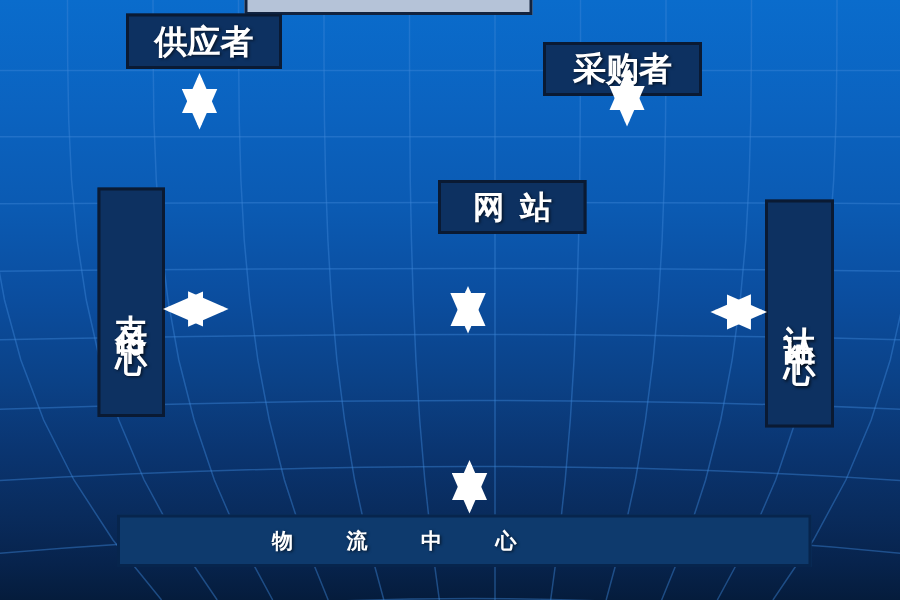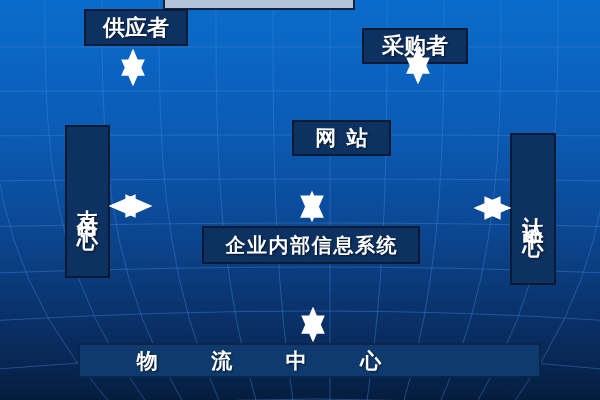--- a/index.html
+++ b/index.html
@@ -21,21 +21,21 @@
   .node-purchaser{left:362px;top:28px;width:106px;height:36px;font-size:22px;}
   .node-website{left:256px;top:120px;width:99px;height:36px;font-size:21px;letter-spacing:.5em;padding-left:.5em;margin-left:36px;}
   .node-internal{left:202px;top:226px;width:218px;height:38px;font-size:20px;letter-spacing:.08em;padding-left:.08em;}
   .node-vertical{
     writing-mode:vertical-rl;text-orientation:upright;
     font-size:21px;letter-spacing:6px;padding-top:6px;
   }
   .node-payment{left:65px;top:125px;width:45px;height:153px;}
   .node-auth{left:510px;top:133px;width:46px;height:152px;}
   .node-logistics{
-    left:78px;top:343px;width:463px;height:35px;font-size:21px;
+    left:78px;top:343px;width:463px;height:35px;font-size:14px;
     background:#0e3a6d;border:2px solid #07254d;
     letter-spacing:1.1em;padding-right:78px;box-sizing:border-box;
   }
   .node-top-partial{
     left:163px;top:-27px;width:192px;height:37px;
     background:#b5c3d8;border:2px solid #12233f;
   }
 </style>
 </head>
 <body>
@@ -69,21 +69,20 @@
   </svg>
 
   <div class="node node-top-partial"></div>
 
   <div class="node node-supplier">供应者</div>
 
   <div class="node node-purchaser">采购者</div>
 
   <div class="node node-website">网站</div>
 
-  <div class="node node-internal">企业内部信息系统</div>
 
   <div class="node node-vertical node-payment">支付中心</div>
 
   <div class="node node-vertical node-auth">认证中心</div>
 
   <div class="node node-logistics">物 流 中 心</div>
 
   <svg class="layer">
     <defs>
       <marker id="ah" viewBox="0 0 8 7" markerWidth="9" markerHeight="8" refX="7" refY="3.5" orient="auto-start-reverse">

